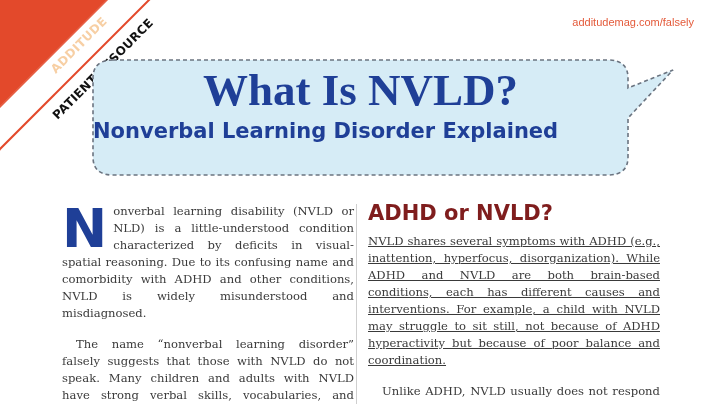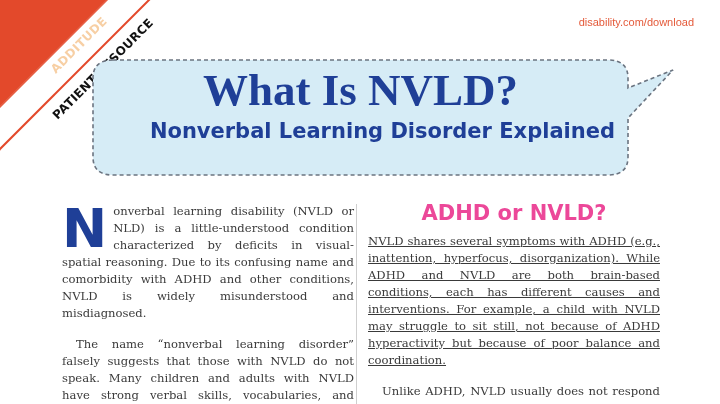--- a/index.html
+++ b/index.html
@@ -39,58 +39,58 @@
     color:#e45a3a; font-family:"Liberation Sans", sans-serif; font-size:11px;
   }
   
   .bubble-svg { position:absolute; left:0; top:0; }
   .title {
     position:absolute; left:93px; top:64px; width:535px; text-align:center;
     color:#1f3f97; font-family:Liberation Serif, serif; font-weight:bold;
     font-size:45px; line-height:52px; letter-spacing:0px;
   }
   .subtitle {
-    position:absolute; left:93px; top:117px; width:522px; text-align:right;
+    position:absolute; left:93px; top:117px; width:522px; text-align:left;
     color:#1f3f97; font-family:"DejaVu Sans", sans-serif; font-weight:bold;
     font-size:21px; line-height:28px;
   }
   
   .col {
     position:absolute; top:203px; width:292px;
     color:#3a3a3a; font-size:11.6px; line-height:17px; text-align:justify;
   }
   .col-left { left:62px; }
   .col-right { left:368px; }
   .divider {
     position:absolute; left:356px; top:204px; width:1px; height:200px; background:#cfcfcf;
   }
   .col p { margin:0 0 14px 0; text-indent:14px; }
   .col p.first { text-indent:0; }
   .dropcap {
     float:left; color:#1f3f97; font-family:"DejaVu Sans", sans-serif; font-weight:bold;
     font-size:54px; line-height:46px; margin:3px 6px 0 0;
   }
   .section-heading {
-    margin:-3px 0 7px 0; text-align:center;
-    color:#ec4899; font-family:"DejaVu Sans", sans-serif; font-weight:bold;
+    margin:-3px 0 7px 0; text-align:left;
+    color:#7f1d1d; font-family:"DejaVu Sans", sans-serif; font-weight:bold;
     font-size:21px; line-height:26px;
   }
   .col-right p.noindent { text-indent:0;text-decoration:underline; }
 </style>
 </head>
 <body>
 
 <div class="corner">
   <div class="corner-red"></div>
   <div class="corner-white"></div>
   <div class="corner-brand">ADDITUDE</div>
   <div class="corner-label">PATIENT RESOURCE</div>
 </div>
 
-<div class="url">disability.com/download</div>
+<div class="url">additudemag.com/falsely</div>
 
 <svg class="bubble-svg" width="720" height="200" viewBox="0 0 720 200">
   <path d="M113 60 L608 60 Q628 60 628 78 L628 88 L673 70 L628 118 L628 157 Q628 175 608 175 L113 175 Q93 175 93 157 L93 78 Q93 60 113 60 Z" fill="#d6ecf6" stroke="#6b7480" stroke-width="1.6" stroke-dasharray="4 3"></path>
 </svg>
 <div class="title">What Is NVLD?</div>
 <div class="subtitle">Nonverbal Learning Disorder Explained</div>
 
 <div class="col col-left">
   <p class="first">
     <span class="dropcap">N</span><span>onverbal learning disability (NVLD or NLD) is a little-understood condition characterized by deficits in visual-spatial reasoning. Due to its confusing name and comorbidity with ADHD and other conditions, NVLD is widely misunderstood and misdiagnosed.</span>

